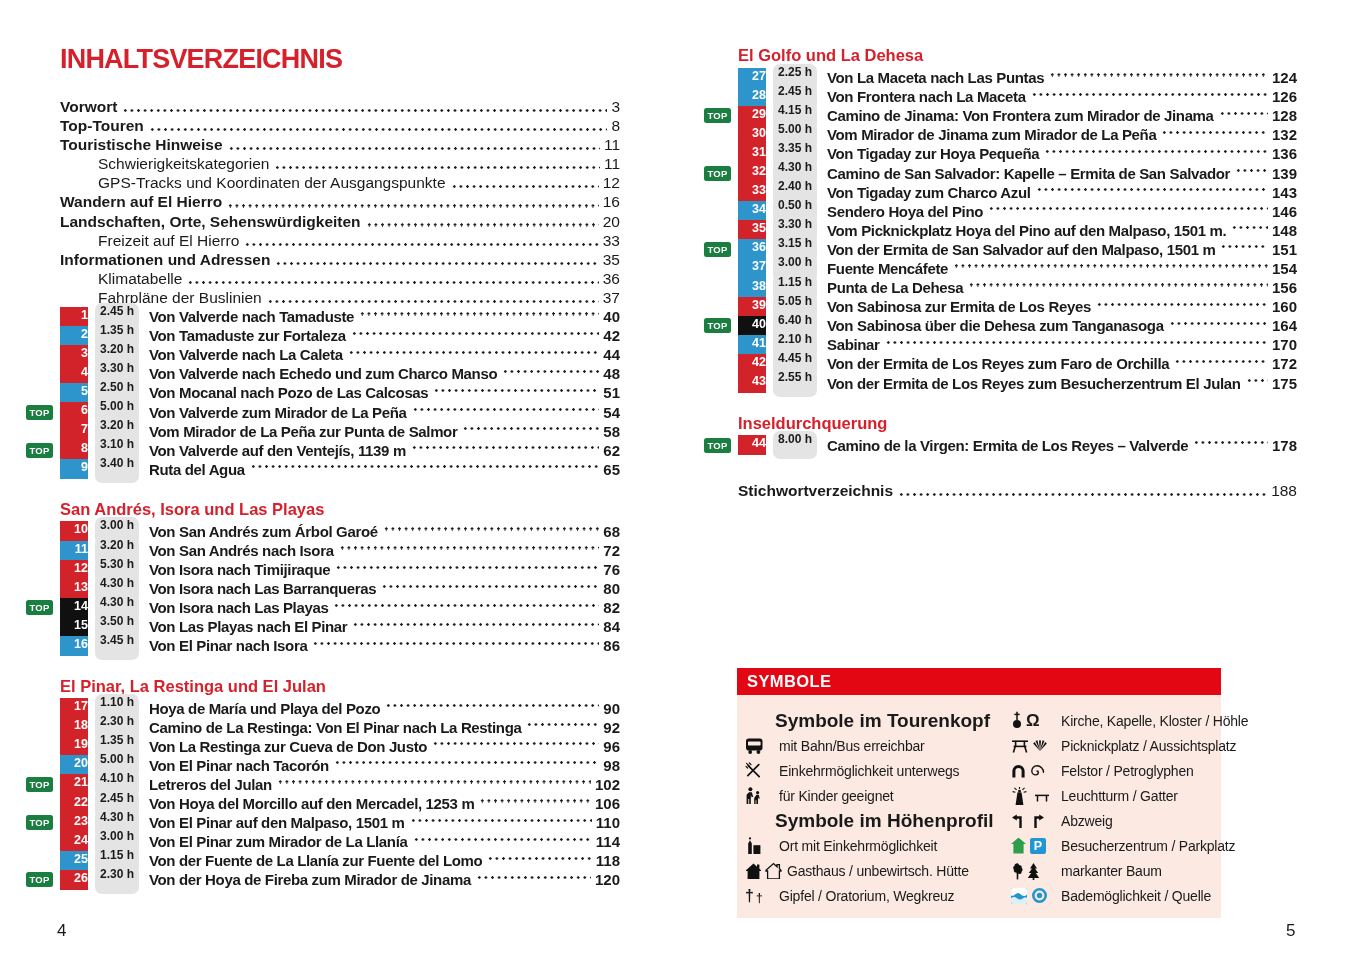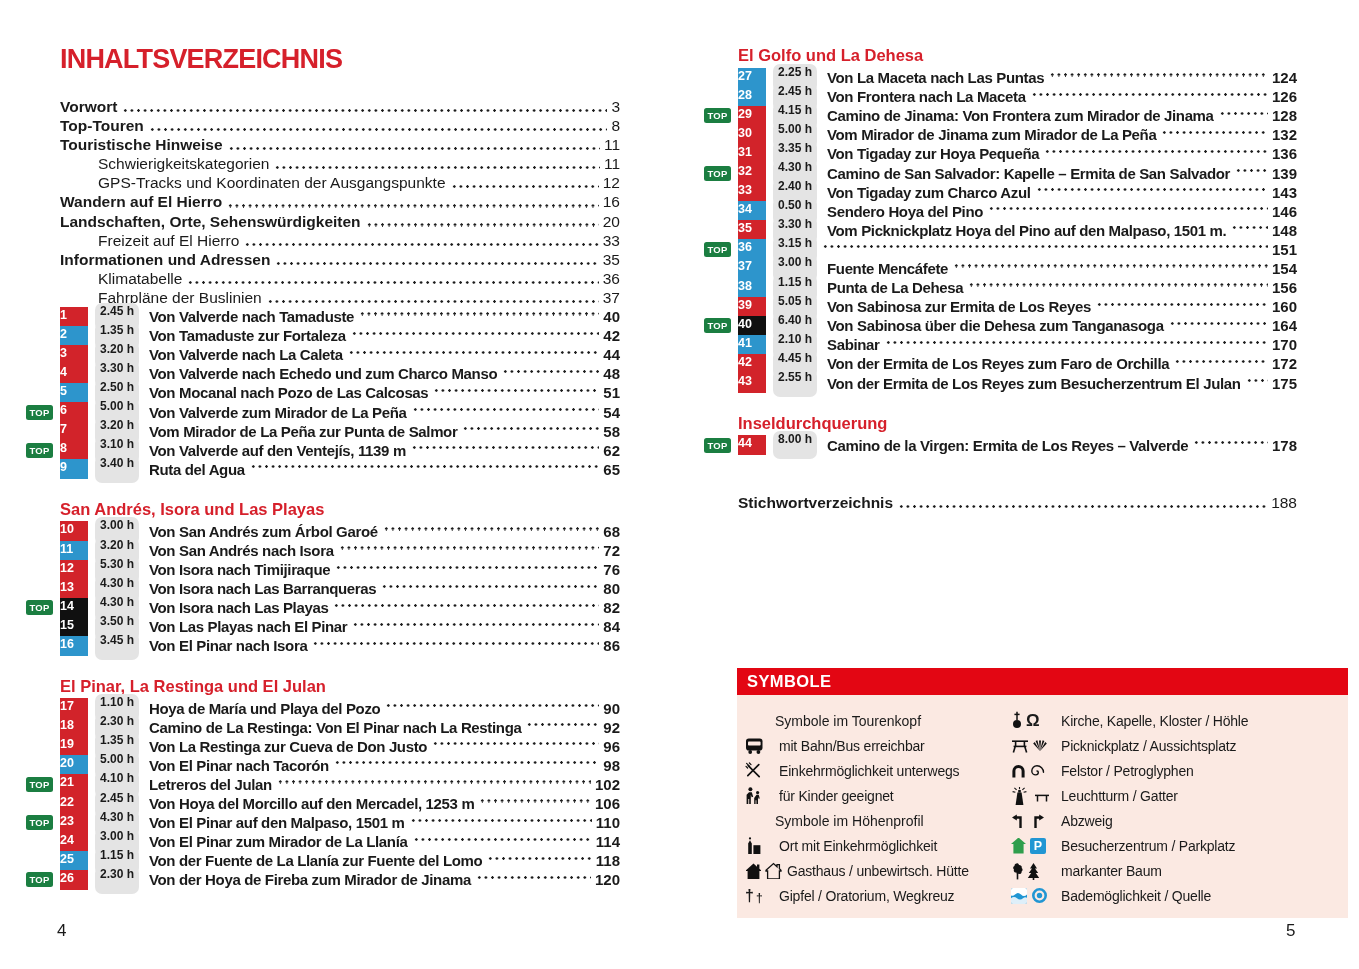--- a/index.html
+++ b/index.html
@@ -18,36 +18,36 @@
           background-image:radial-gradient(circle,#1c1c1c 1.15px,rgba(0,0,0,0) 1.5px);
           background-size:6.6px 3.2px;background-repeat:repeat-x;background-position:left bottom;}
   .pg{white-space:nowrap;}
   .section-header{margin:21px 0 3px;font-size:16.5px;font-weight:bold;color:var(--red);}
   #right-sections .section-header:first-child{margin-top:0;}
   
   .tour-row{display:flex;align-items:center;height:19.1px;margin-left:-34px;font-size:15px;font-weight:bold;}
   .top-slot{flex:0 0 34px;display:flex;justify-content:flex-start;}
   .top-badge{background:var(--green);color:#fff;font-size:9.5px;line-height:15px;height:15px;
              padding:0 3.5px;border-radius:2.5px;letter-spacing:.2px;}
-  .num-badge{flex:0 0 28px;height:20px;line-height:16px;text-align:left;color:#fff;
+  .num-badge{flex:0 0 28px;height:20px;line-height:16px;text-align:right;color:#fff;
              font-size:12.5px;border-radius:0;}
   .time{flex:0 0 44px;height:28px;line-height:16.5px;background:var(--timebg);text-align:center;
         font-size:12px;margin-left:7px;border-radius:7px;}
   .tour-title{margin-left:10px;white-space:nowrap;letter-spacing:-0.35px;}
   .tour-row .leader{margin-bottom:5px;}
-  .index-row{margin-top:38px;}
+  .index-row{margin-top:26px;}
   
-  .symbols{position:absolute;left:737px;top:668px;width:611px;background:var(--symbg);}
+  .symbols{position:absolute;left:737px;top:668px;width:484px;background:var(--symbg);}
   .symbols-bar{height:27px;line-height:27px;background:var(--barred);color:#fff;font-weight:bold;
                font-size:16.5px;padding:0 10px;letter-spacing:.4px;}
   .symbols-body{display:flex;padding:13px 6px 10px 8px;}
   .sym-col.left{flex:0 0 266px;}
   .sym-col.right{flex:1;}
   .sym-row{display:flex;align-items:center;height:25px;}
-  .sym-row.sym-header{font-weight:normal;font-size:14px;padding-left:30px;}
+  .sym-row.sym-header{font-weight:bold;font-size:19px;padding-left:30px;}
   .sym-icon{min-width:30px;display:flex;align-items:center;margin-right:4px;}
   .sym-col.right .sym-icon{min-width:46px;}
   .sym-label{font-size:14px;letter-spacing:-0.2px;white-space:nowrap;}
   .tglyph{font-weight:bold;font-size:16px;line-height:1;}
   .tglyph.small{font-size:12px;margin-left:2px;align-self:flex-end;}
   .om{font-size:17px;font-weight:bold;margin-left:3px;line-height:1;}
   .house-green{width:15px;height:16px;display:inline-block;background:var(--greenicon);
      clip-path:polygon(50% 0,100% 40%,84% 40%,84% 100%,16% 100%,16% 40%,0 40%);}
   .p-badge{width:16px;height:16px;display:inline-block;background:var(--blueicon);color:#fff;
      font-weight:bold;font-size:12.5px;text-align:center;line-height:16px;border-radius:2px;margin-left:4px;}
@@ -424,20 +424,21 @@
           <span class="tour-title">Vom Picknickplatz Hoya del Pino auf den Malpaso, 1501 m.</span>
           <span class="leader"></span>
           <span class="pg">148</span>
         </div>
         <div class="tour-row">
           <span class="top-slot">
             <span class="top-badge">TOP</span>
           </span>
           <span class="num-badge" style="background: rgb(45, 149, 204);">36</span>
           <span class="time">3.15 h</span>
+          <span class="tour-title">Von der Ermita de San Salvador auf den Malpaso, 1501 m</span>
           <span class="leader"></span>
           <span class="pg">151</span>
         </div>
         <div class="tour-row">
           <span class="top-slot"></span>
           <span class="num-badge" style="background: rgb(45, 149, 204);">37</span>
           <span class="time">3.00 h</span>
           <span class="tour-title">Fuente Mencáfete</span>
           <span class="leader"></span>
           <span class="pg">154</span>

